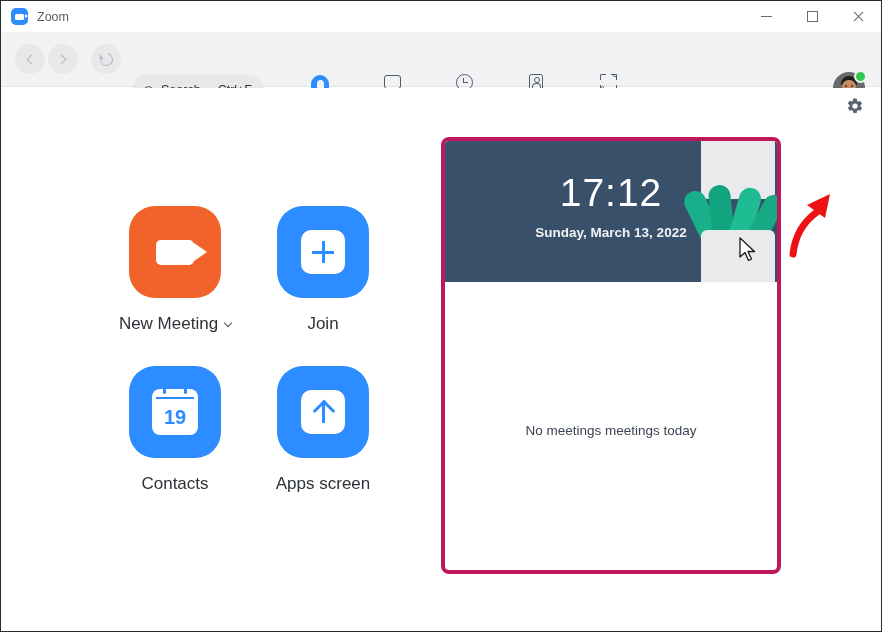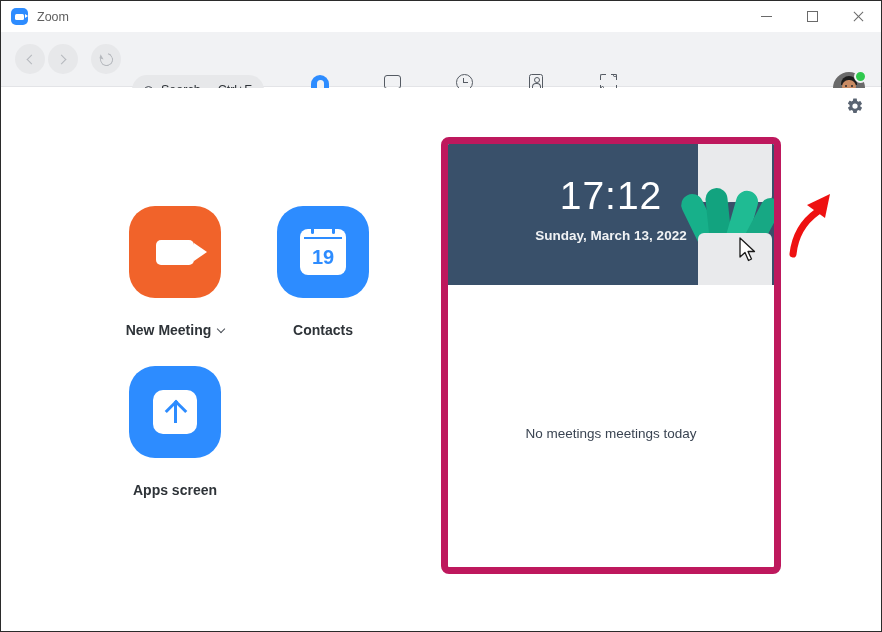--- a/index.html
+++ b/index.html
@@ -248,22 +248,22 @@
     display: grid; grid-template-columns: 148px 148px; grid-template-rows: 160px 160px;
   }
   .action { display: flex; flex-direction: column; align-items: center; cursor: pointer; }
   .tile {
     width: 92px; height: 92px; border-radius: 26px;
     display: flex; align-items: center; justify-content: center;
   }
   .tile.orange { background: #f1632a; }
   .tile.blue   { background: #2d8cff; }
   .action .caption {
-    margin-top: 24px; font-size: 14px; color: #2e3338;
-    display: flex; align-items: center; gap: 7px; font-weight: bold;
+    margin-top: 16px; font-size: 17px; color: #2e3338;
+    display: flex; align-items: center; gap: 7px;
   }
   .caret-dn {
     width: 6px; height: 6px;
     border-left: 1.3px solid #4a4f57; border-bottom: 1.3px solid #4a4f57;
     transform: rotate(-45deg); margin-top: -3px;
   }
   
   .g-cam { position: relative; width: 38px; height: 25px; background: #fff; border-radius: 5px; }
   .g-cam::after {
     content: ""; position: absolute; right: -13px; top: 3.5px;
@@ -308,21 +308,21 @@
   }
   .g-cal .daynum {
     font-size: 20px; font-weight: bold; color: #2d8cff;
     line-height: 1; padding-bottom: 8px;
   }
 
   
   .card {
     position: absolute; left: 440px; top: 49px;
     width: 340px; height: 437px;
-    background: #fff; border: 7px solid #be185d; border-radius: 8px;
+    background: #fff; border: 4px solid #be185d; border-radius: 8px;
     overflow: hidden;
   }
   .card-hero {
     position: relative; width: 100%; height: 141px;
     background: #39506a; overflow: hidden;
   }
   .hero-time {
     position: absolute; left: 0; right: 0; top: 30px;
     text-align: center; color: #fff;
     font-size: 39px; font-weight: 300; letter-spacing: 1px;
@@ -501,20 +501,28 @@
       <div class="action">
         <div class="tile orange">
           <span class="g-cam"></span>
         </div>
         <div class="caption">
           <span>New Meeting</span>
           <span class="caret-dn"></span>
         </div>
       </div>
 
+      <div class="action">
+        <div class="tile blue">
+          <span class="g-sq g-plus"></span>
+        </div>
+        <div class="caption">
+          <span>Join</span>
+        </div>
+      </div>
 
       <div class="action">
         <div class="tile blue">
           <span class="g-cal">
             <span class="ring l"></span>
               <span class="ring r"></span>
             <span class="bar"></span>
             <span class="daynum">19</span>
           </span>
         </div>

